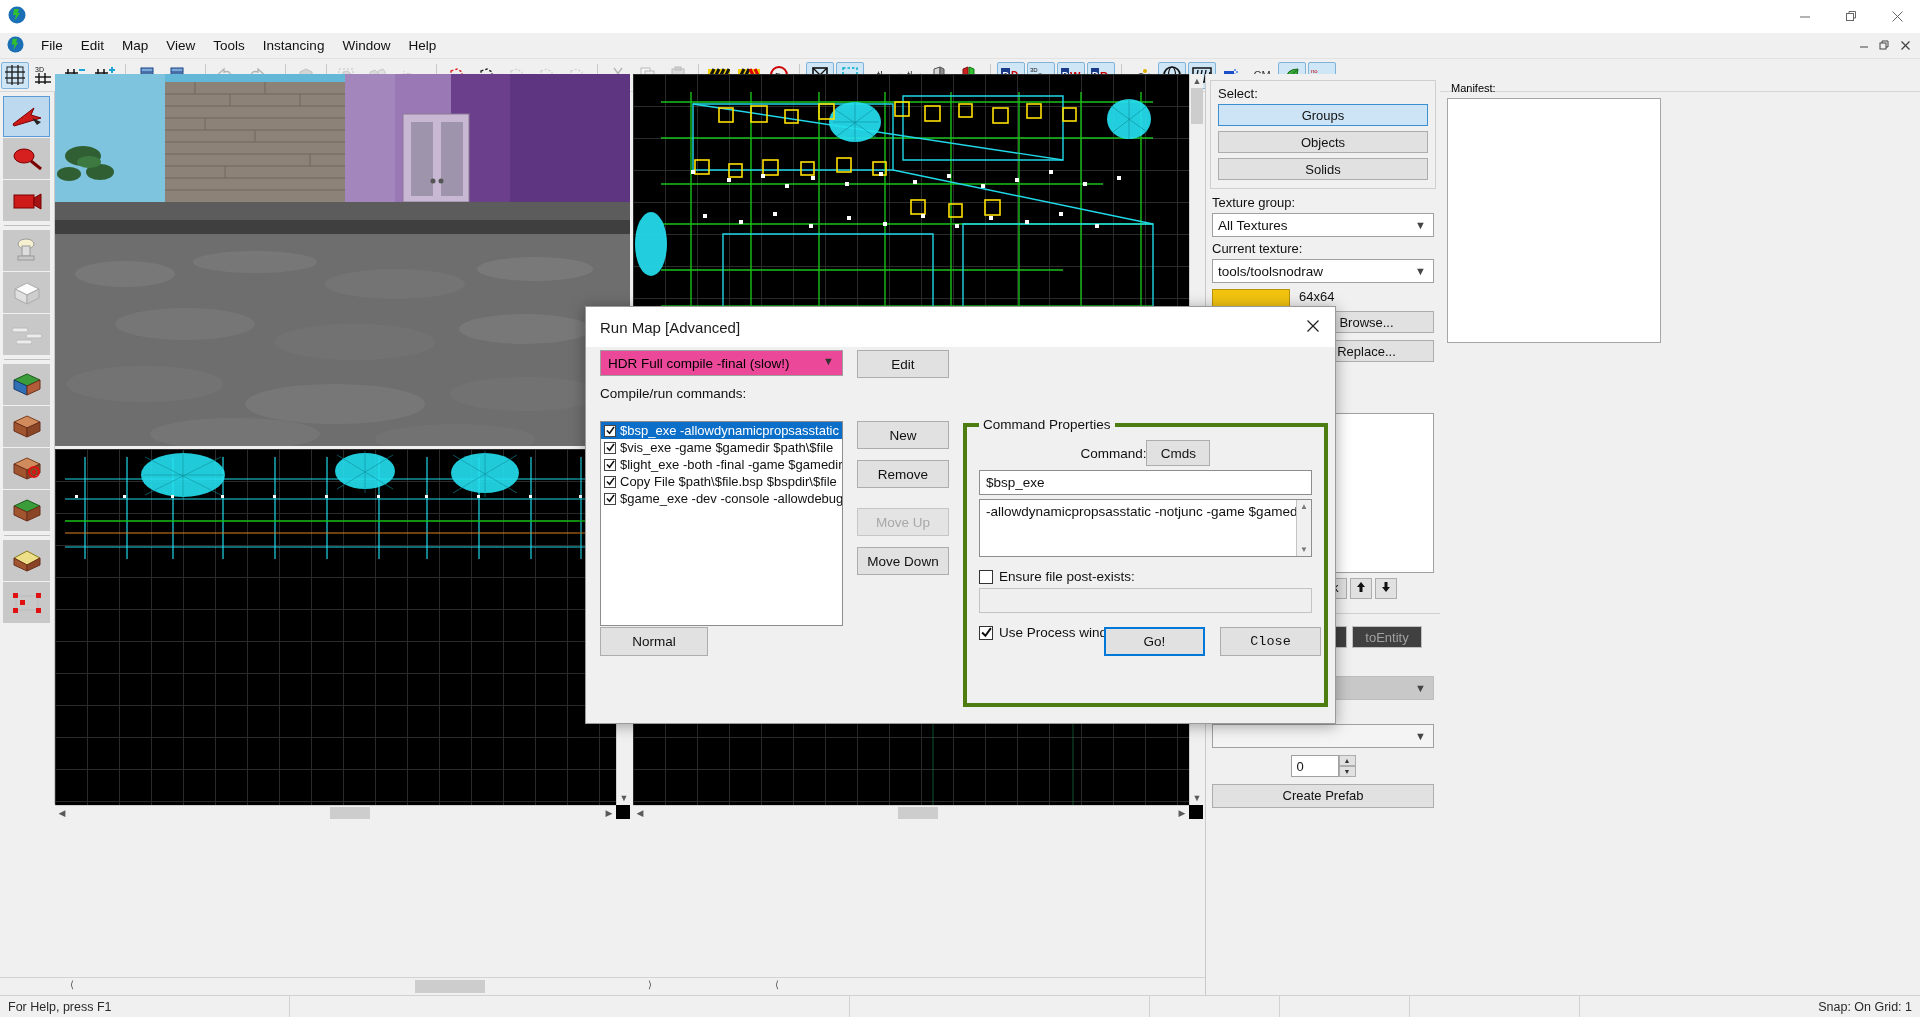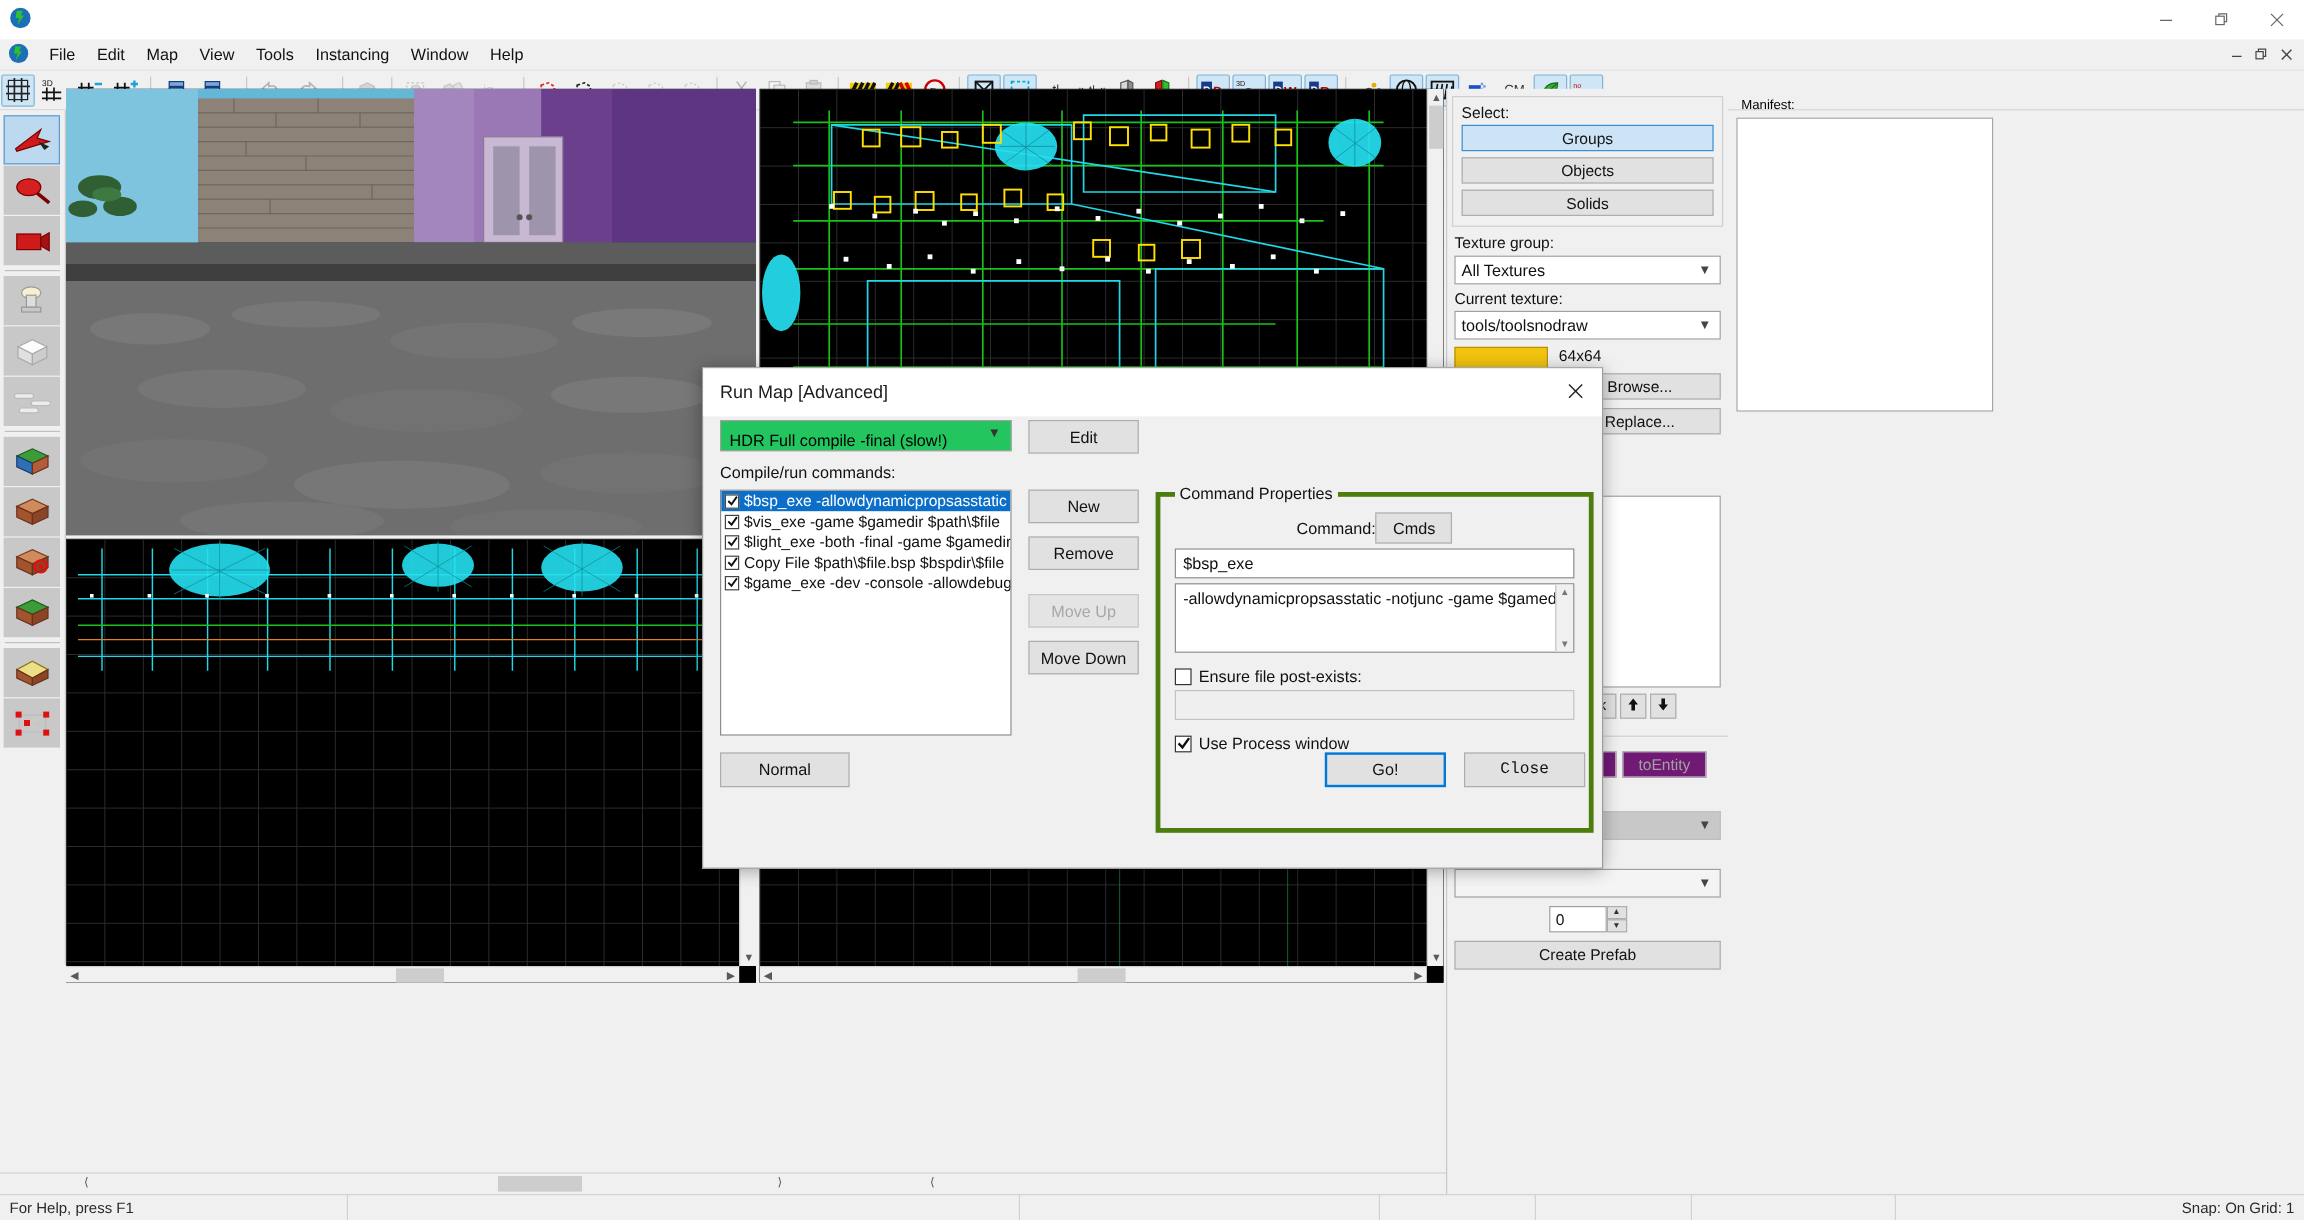--- a/index.html
+++ b/index.html
@@ -107,21 +107,21 @@
     font-size: 13px; color: #111;
   }
   .grpbox { border: 1px solid #cfcfcf; margin: 4px 4px 6px 4px; padding: 6px 7px 8px 7px; }
   .lbl-sm { font-size: 13px; color: #111; margin-bottom: 3px; }
   .btn {
     background: #e1e1e1; border: 1px solid #adadad;
     font-size: 13px; color: #111; text-align: center;
     padding: 3px 0; width: 100%; height: 22px; line-height: 15px;
   }
   .btn.sel { background: #cde4f7; border-color: #3a8fd0; }
-  .btn.dis { color: #a0a0a0; background: #701a75; border-color: #c0c0c0; }
+  .btn.dis { color: #a0a0a0; background: #404040; border-color: #c0c0c0; }
   .combo {
     background: #fff; border: 1px solid #a0a0a0; height: 24px;
     display: flex; align-items: center; padding-left: 5px;
     font-size: 13.5px; position: relative; color: #111;
   }
   .combo.dis { background: #c8c8c8; border-color: #bdbdbd; color:#999; }
   .combo .chev { position: absolute; right: 7px; top: 5px; color: #444; font-size: 11px; }
   .texpreview {
     width: 78px; height: 74px; background: #f2c40f; border: 1px solid #b9930b;
     display: flex; align-items: center; justify-content: center;
@@ -177,22 +177,22 @@
     height: 40px; background: #fff; display: flex; align-items: center;
     padding-left: 14px; font-size: 15px; color: #1b1b1b;
   }
   #dialog .dlg-close {
     position: absolute; right: 0; top: 0; width: 44px; height: 38px;
     display: flex; align-items: center; justify-content: center; color: #333;
   }
   #dialog .dlg-body { position: relative; padding: 0 14px; }
   .d-label { font-size: 13.5px; color: #111; }
   .d-combo {
-    background: #22c55e; border: 1px solid #a0a0a0; height: 26px;
-    display: flex; align-items: flex-end; padding-left: 7px; font-size: 13.5px;
+    background: #ec4899; border: 1px solid #a0a0a0; height: 26px;
+    display: flex; align-items: center; padding-left: 7px; font-size: 13.5px;
     position: relative;
   }
   .d-btn {
     background: #e1e1e1; border: 1px solid #adadad; font-size: 13.5px;
     height: 28px; display: flex; align-items: center; justify-content: center;
     color: #111;
   }
   .d-btn.dis { color: #a8a8a8; background: #e4e4e4; border-color: #c6c6c6; }
   .d-btn.default { border: 2px solid #0078d7; }
   .d-list {
@@ -1043,21 +1043,21 @@
     <div style="display:flex; align-items:flex-start; gap:14px; margin-top:3px;">
       <div class="d-combo" style="width:243px;">
         <span>HDR Full compile -final (slow!)</span>
         <span style="position:absolute; right:8px; top:4px; font-size:11px; color:#333;">▼</span>
       </div>
       <div class="d-btn" style="width:92px;">Edit</div>
     </div>
 
     <div class="d-label" style="margin-top:8px">Compile/run commands:</div>
 
-    <div style="display:flex; gap:14px; margin-top:7px;">
+    <div style="display:flex; gap:14px; margin-top:20px;">
       <div class="d-list" style="width:243px; height:205px;">
         <div class="row sel">
           <span class="chk2">
             <svg width="9" height="9" viewBox="0 0 10 10">
                 <path d="M1 5 L4 8 L9 1" fill="none" stroke="#111" stroke-width="1.8"></path>
               </svg>
           </span>
           <span>$bsp_exe -allowdynamicpropsasstatic</span>
         </div>
         <div class="row">

